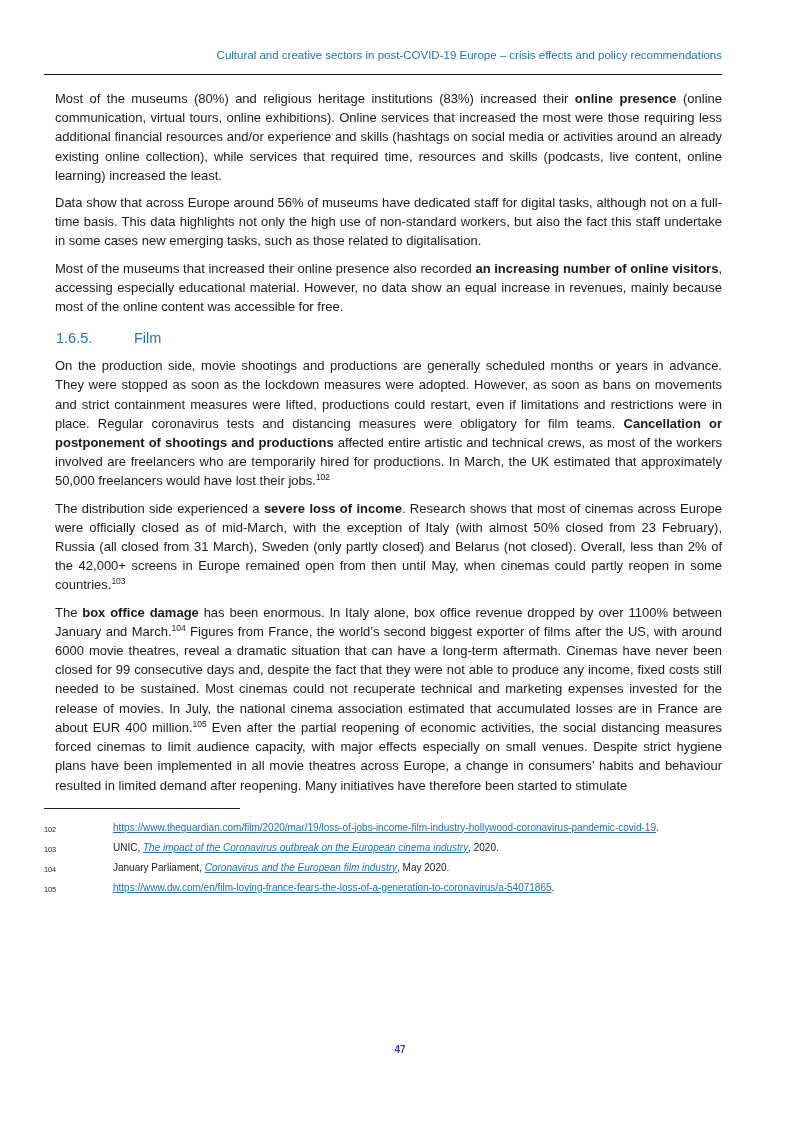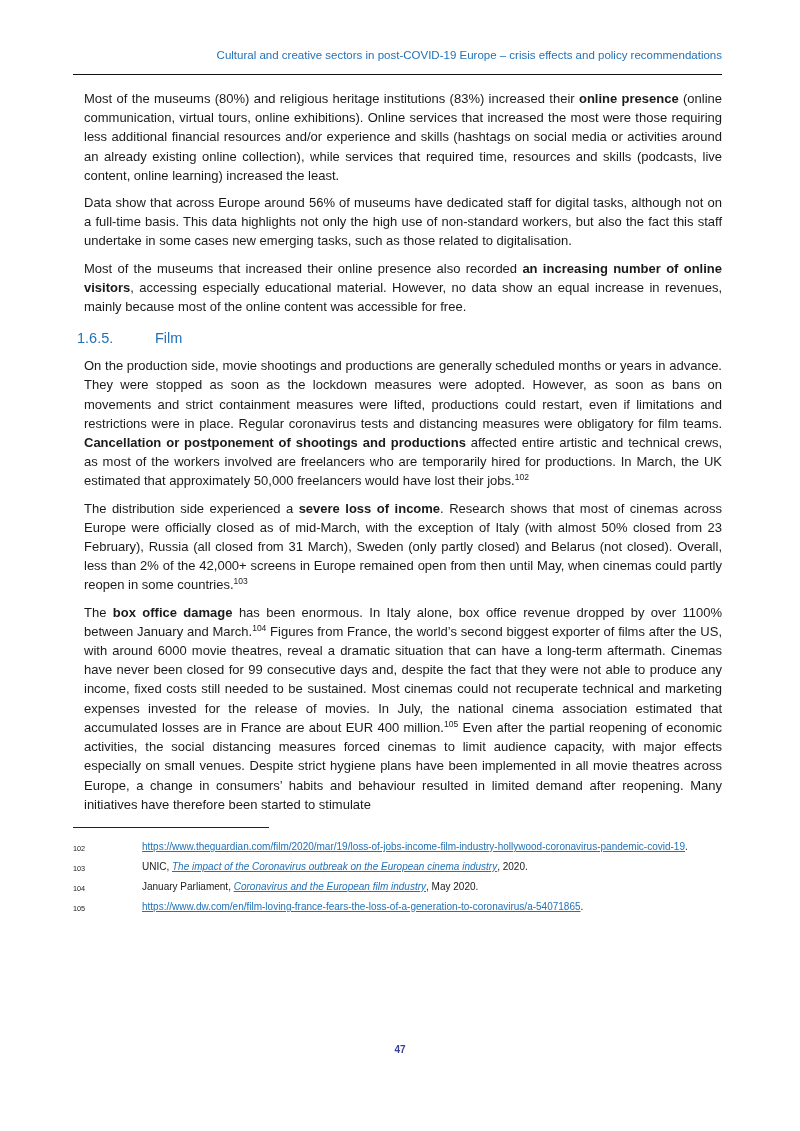--- a/index.html
+++ b/index.html
@@ -3,21 +3,21 @@
 <meta charset="utf-8">
 <style>
   * { margin: 0; padding: 0; box-sizing: border-box; }
   html, body { background: #ffffff; }
   body { width: 800px; font-family: "Liberation Sans", "DejaVu Sans", sans-serif; }
   .page {
     position: relative;
     width: 800px;
     height: 1131px;
     background: #ffffff;
-    padding: 48px 78px 0 73px;
+    padding: 48px 78px 0 44px;
     overflow: hidden;
   }
   .header {
     text-align: right;
     font-size: 11.5px;
     line-height: 14px;
     color: #2272B8;
   }
   .rule {
     border-bottom: 1.6px solid #111111;
@@ -35,21 +35,21 @@
   .i { font-style: italic; }
   .sup {
     font-size: 8.5px;
     vertical-align: super;
     line-height: 0;
   }
   .heading {
     font-size: 14.5px;
     font-weight: 400;
     color: #2272B8;
-    margin: 14px 0 10px 4px;
+    margin: 14px 0 10px 12px;
   }
   .h-num { display: inline-block; width: 78px; }
   .fn-sep {
     width: 196px;
     border-bottom: 1.1px solid #222222;
     margin-top: 13px;
     margin-bottom: 10px;
   }
   .footnote {
     display: flex;

